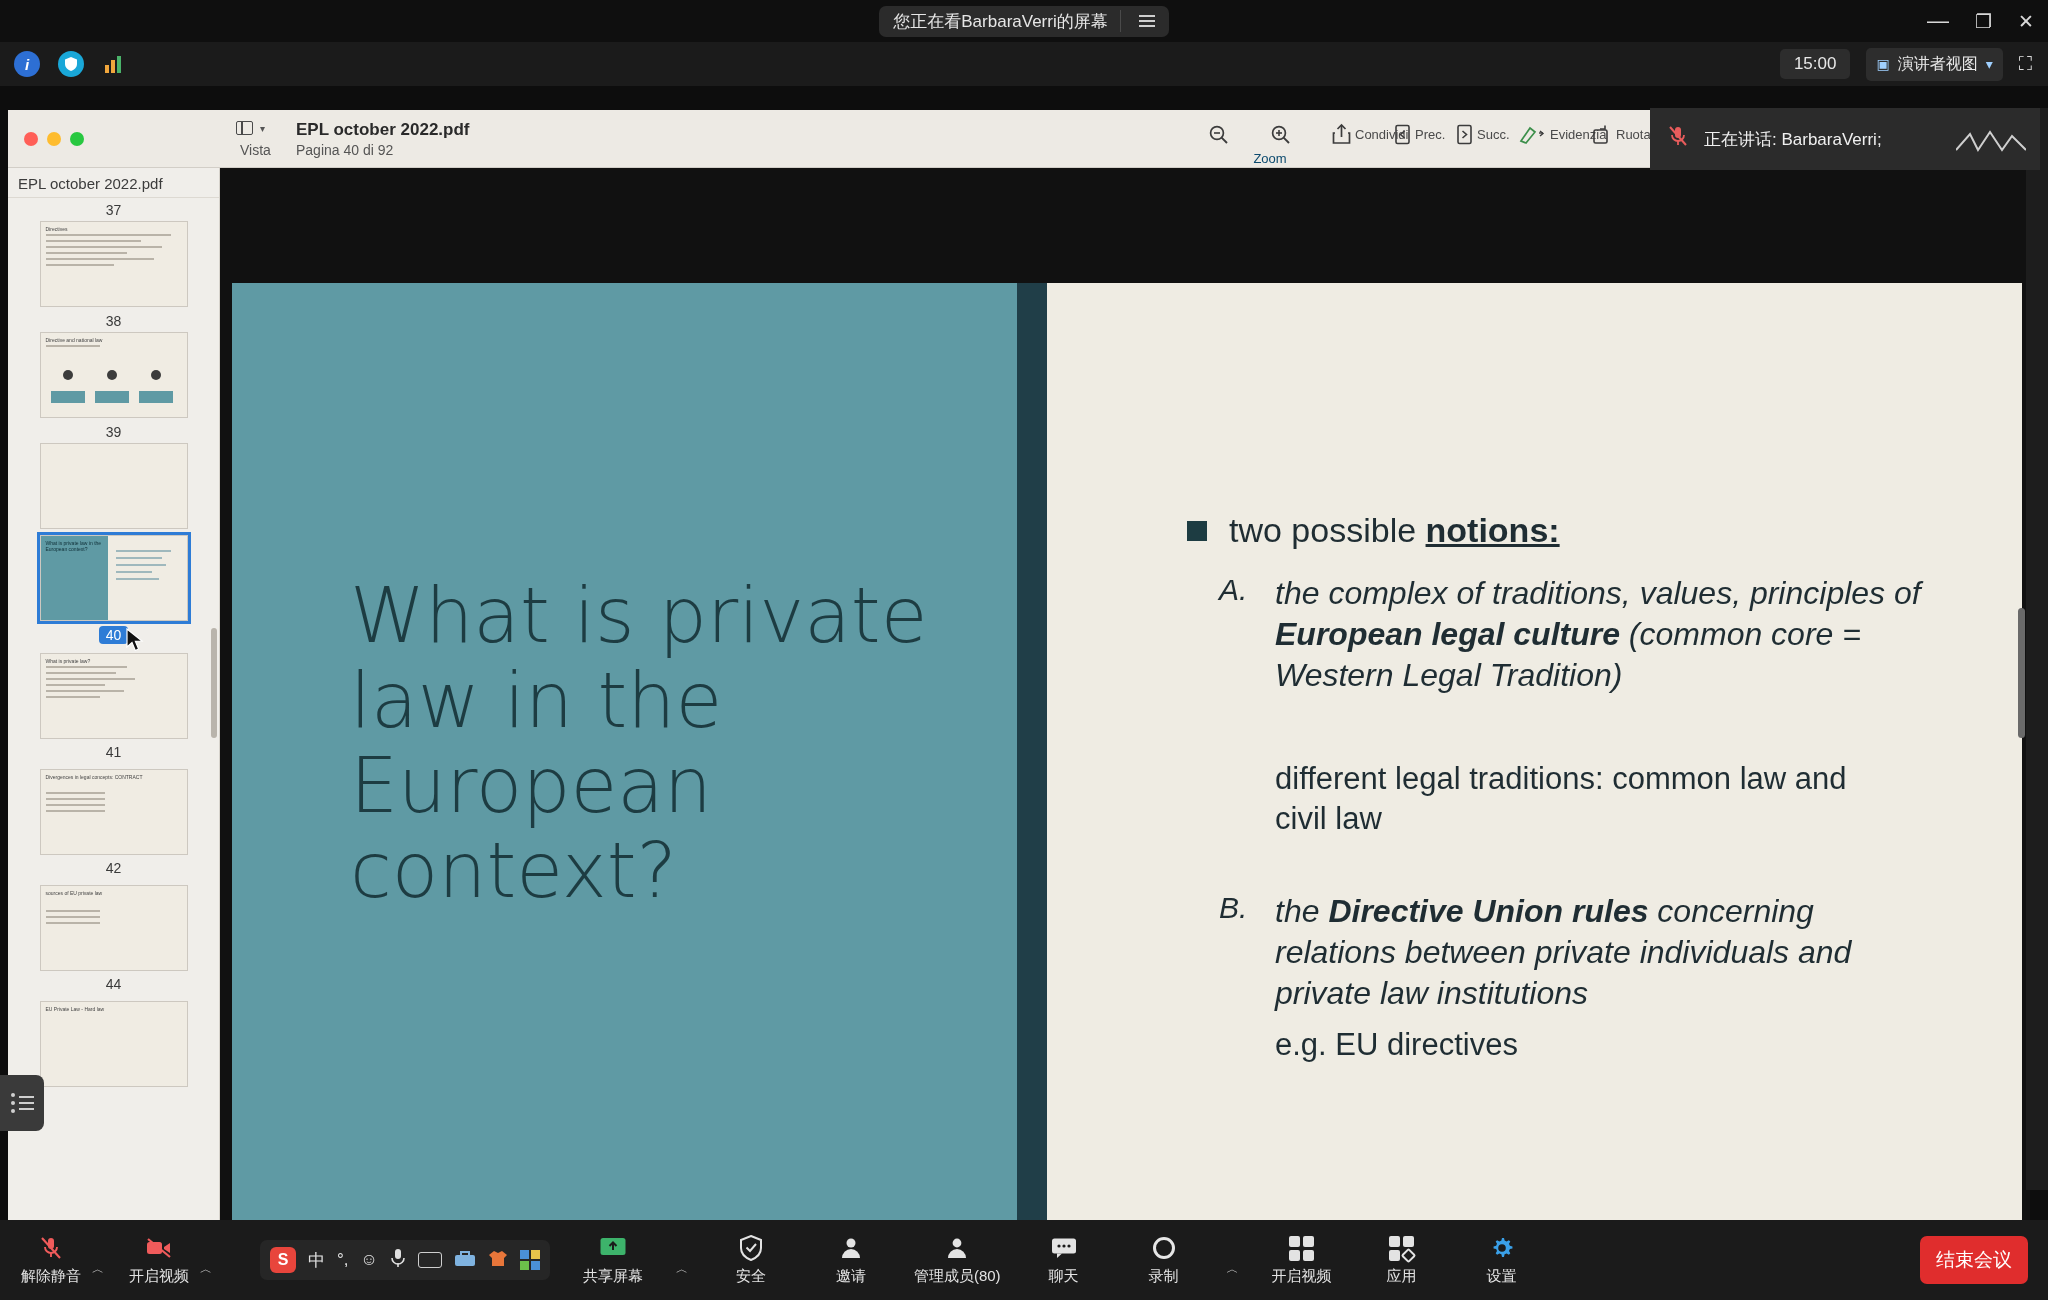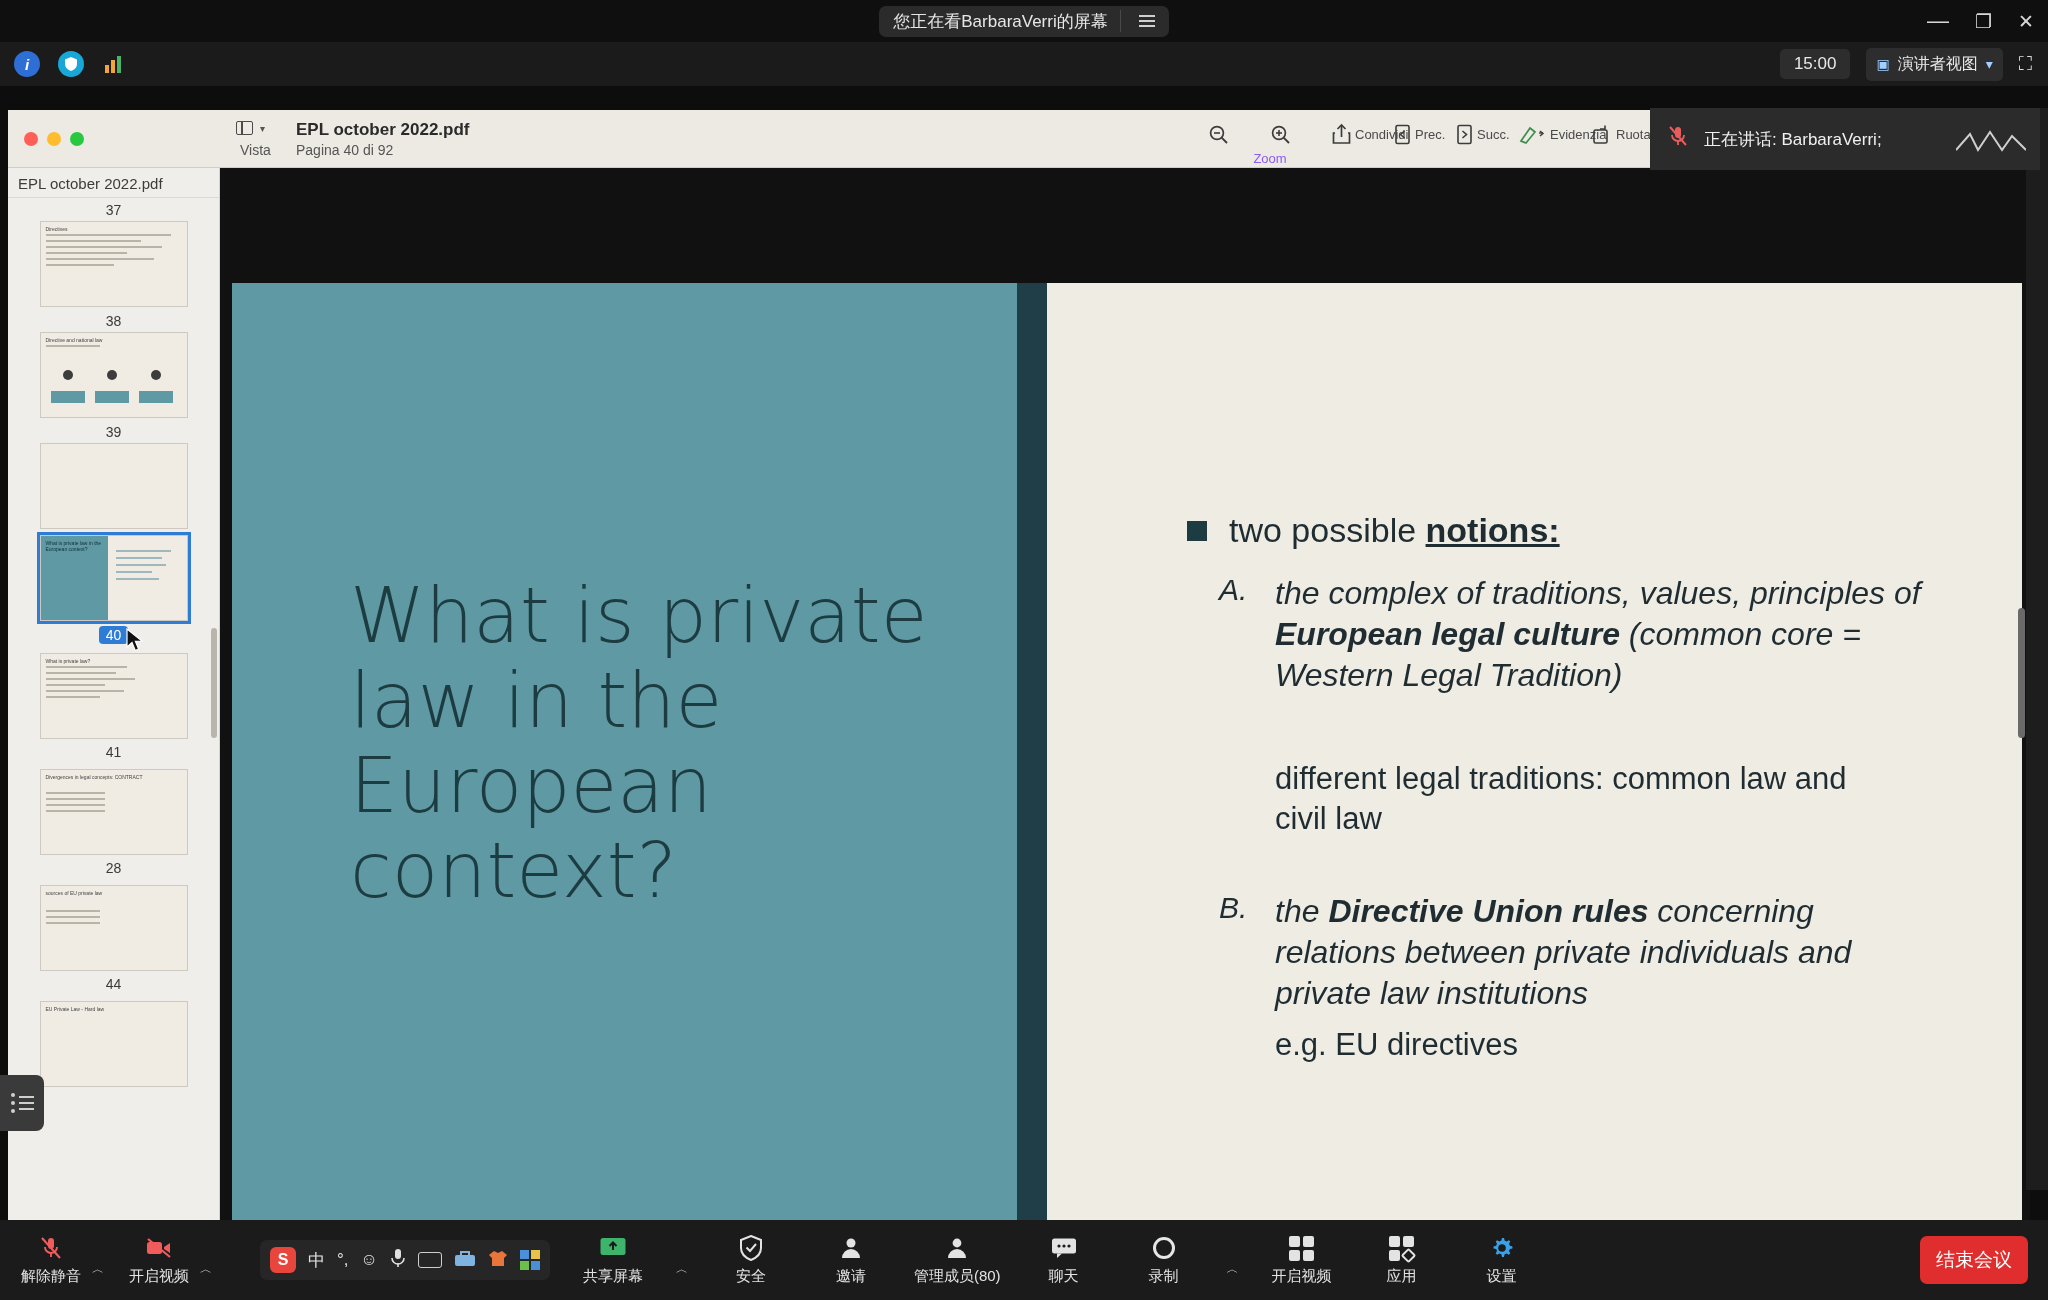--- a/index.html
+++ b/index.html
@@ -67,21 +67,21 @@
   .pv-doctitle { position: absolute; left: 288px; top: 10px; font-size: 17px; font-weight: bold; color: #2a2a2a; }
   .pv-docsub { position: absolute; left: 288px; top: 32px; font-size: 14px; color: #555; }
 
   .pv-tools { position: absolute; left: 1200px; top: 5px; display: flex; align-items: flex-start; gap: 0; }
   .tool { width: 62px; display: flex; flex-direction: row; align-items: center; gap: 4px; padding-top: 6px; }
   .tool .gi { font-size: 21px; color: #3c3c3c; height: 26px; display: flex; align-items: center; }
   .tool .lb { font-size: 13px; color: #4a4a4a; }
   .tool.wide { width: 74px; }
   .tool-group { display: flex; flex-direction: column; align-items: center; }
   .tool-group .grp-row { display: flex; }
-  .tool-group .grp-lb { font-size: 13px; color: #8b5cf6; margin-top: 4px; }
+  .tool-group .grp-lb { font-size: 13px; color: #0c4a6e; margin-top: 4px; }
 
   
   .pv-sidebar {
     position: absolute; left: 0; top: 58px; width: 212px; bottom: 0;
     background: #f0eeea; border-right: 1px solid #d6d2cb; overflow: hidden;
   }
   .pv-sb-title { font-size: 15px; color: #3c3c3c; padding: 7px 10px 5px 10px; border-bottom: 1px solid #ddd9d2; }
   .thumb-wrap { padding: 4px 0 0 0; }
   .thumb-item { display: flex; flex-direction: column; align-items: center; margin-bottom: 6px; }
   .thumb-num { font-size: 14px; color: #3a3a3a; margin-bottom: 3px; }
@@ -413,21 +413,21 @@
           <div class="thumb">
             <div class="tb-right" style="width:100%"></div>
             <span class="tb-head">Divergences in legal concepts: CONTRACT</span>
             <span class="tb-lines" style="top:22px">
                 <i style="width:44%"></i>
                 <i style="width:44%"></i>
                 <i style="width:44%"></i>
                 <i style="width:44%"></i>
               </span>
           </div>
-          <span class="thumb-num" style="margin-top:5px">28</span>
+          <span class="thumb-num" style="margin-top:5px">42</span>
         </div>
 
 
         <div class="thumb-item">
           <div class="thumb">
             <div class="tb-right" style="width:100%"></div>
             <span class="tb-head">sources of EU private law</span>
             <span class="tb-lines" style="top:24px">
                 <i style="width:40%"></i>
                 <i style="width:40%"></i>

